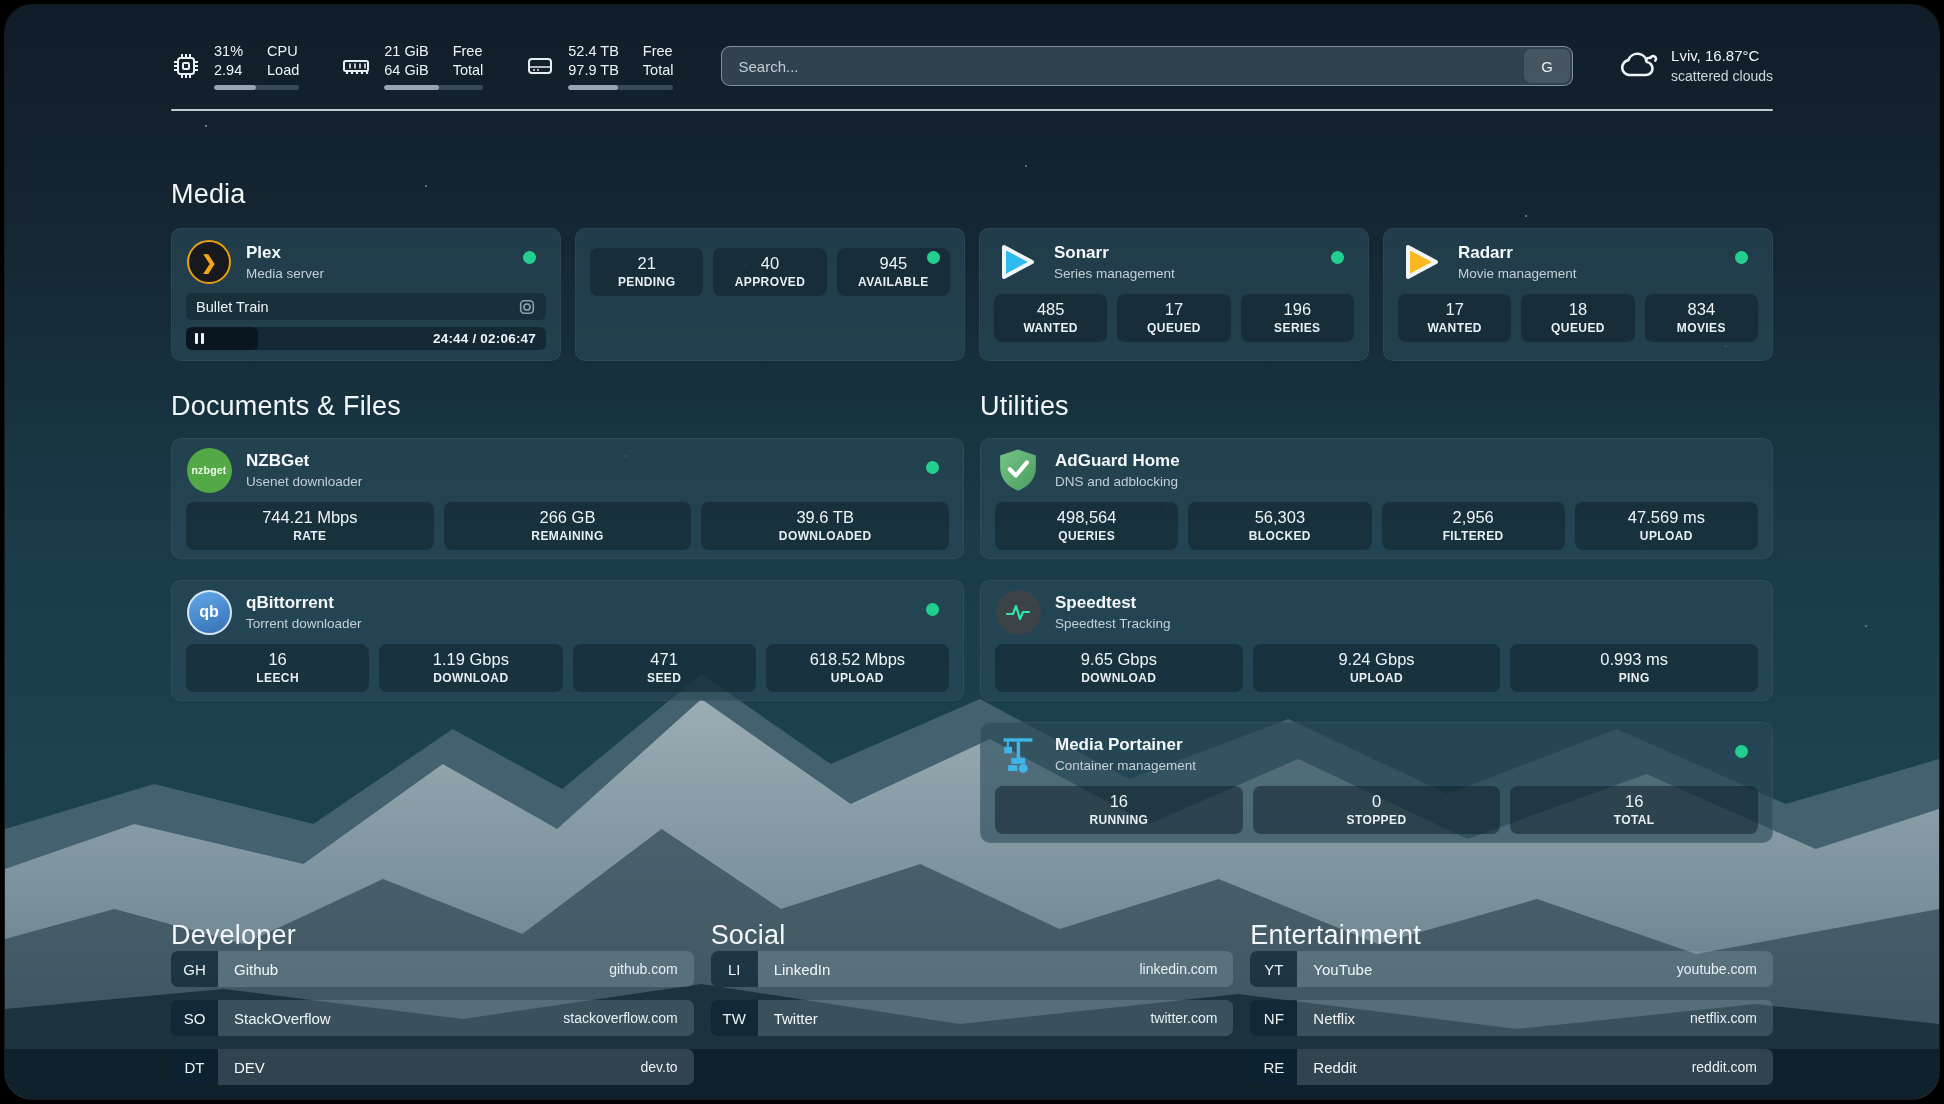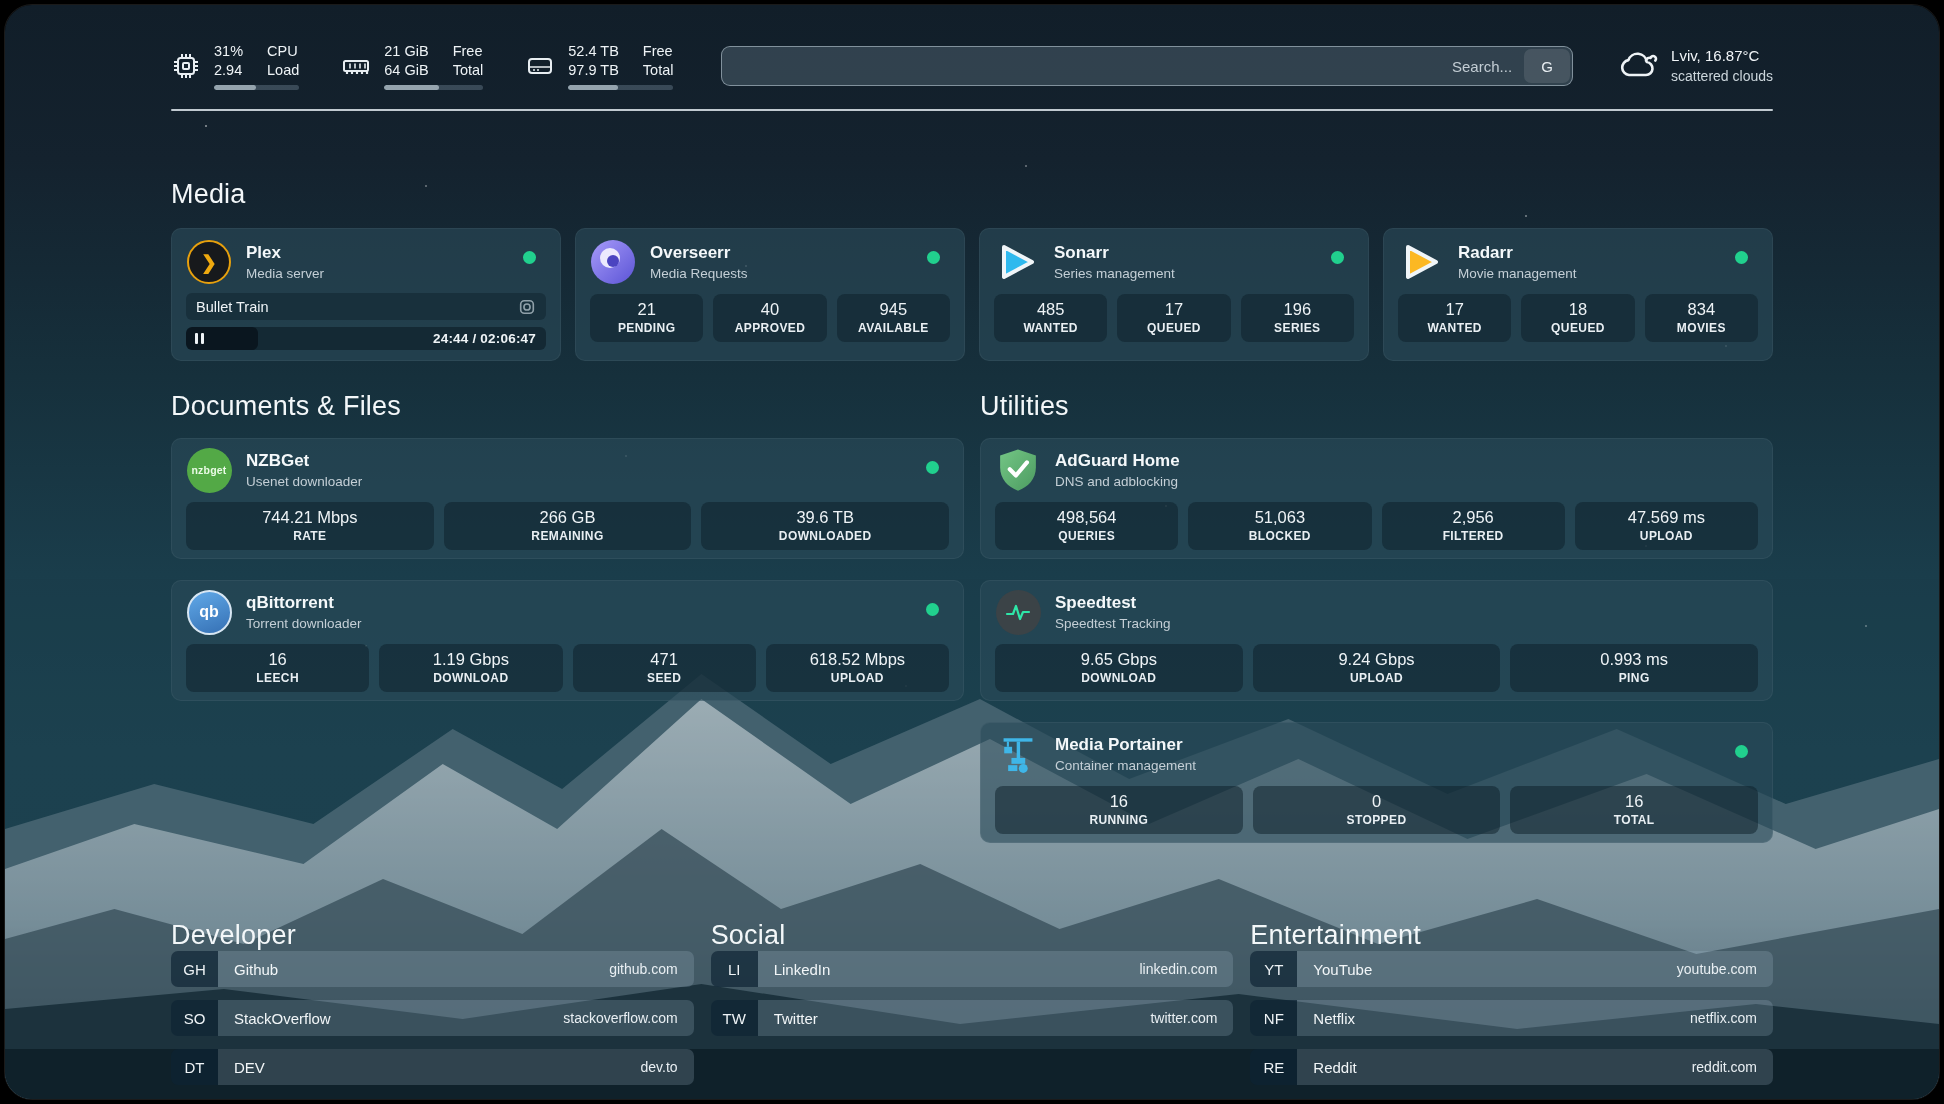--- a/index.html
+++ b/index.html
@@ -24,21 +24,21 @@
   .stat-icon { width:30px; height:30px; flex:0 0 auto; }
   .stat-icon svg { width:30px; height:30px; display:block; }
   .stat-body { display:flex; flex-direction:column; }
   .stat-text { display:flex; gap:24px; font-size:14.5px; line-height:1.3; color:#eef3f6; }
   .stat-col { display:flex; flex-direction:column; }
   .stat-bar { margin-top:6px; width:100%; height:5px; border-radius:3px; background:rgba(105,125,140,0.45); overflow:hidden; }
   .stat-bar .fill { height:100%; border-radius:3px; background:#95a4ae; }
 
   .searchwrap { flex:1; position:relative; margin:0 44px 0 6px; height:40px; }
   .search { width:100%; height:100%; background:rgba(58,76,89,0.78); border:1px solid rgba(196,211,221,0.55);
-    border-radius:9px; padding:0 60px 0 16px; font-size:15px; color:#dfe7ec; outline:none; font-family:"Liberation Sans",sans-serif;text-align:right; }
+    border-radius:9px; padding:0 60px 0 16px; font-size:15px; color:#dfe7ec; outline:none; font-family:"Liberation Sans",sans-serif; }
   .search::placeholder { color:#c3cdd4; }
   .search-btn { position:absolute; top:3px; right:3px; bottom:3px; width:46px; border:none; border-radius:7px;
     background:rgba(255,255,255,0.10); color:#e8eef2; font-size:15px; cursor:pointer; font-family:"Liberation Sans",sans-serif; }
 
   .weather { display:flex; align-items:center; gap:12px; }
   .weather-icon svg { width:42px; height:42px; display:block; }
   .weather-text { display:flex; flex-direction:column; line-height:1.35; }
   .weather-main { font-size:15px; color:#f1f5f8; }
   .weather-cond { font-size:14px; color:#ccd6dc; }
 
@@ -253,39 +253,20 @@
             <span class="pause">
                 <span></span>
                 <span></span>
               </span>
           </div>
           <span class="time">24:44 / 02:06:47</span>
         </div>
       </div>
 
       <div class="card">
-        <div class="app-header">
-          <div class="app-icon">
-            <svg viewBox="0 0 46 46">
-                <defs>
-                  <linearGradient id="ovs" x1="0" y1="0" x2="1" y2="1">
-              <stop offset="0" stop-color="#a79bf9"></stop>
-                    <stop offset="1" stop-color="#5b54d6"></stop>
-                  </linearGradient>
-                </defs>
-              <circle cx="23" cy="23" r="22" fill="url(#ovs)"></circle>
-              <circle cx="20" cy="19" r="10" fill="#ece9fd"></circle>
-                <circle cx="23" cy="22" r="6" fill="#4b44c0"></circle>
-            </svg>
-          </div>
-          <div>
-            <div class="app-name">Overseerr</div>
-            <div class="app-desc">Media Requests</div>
-          </div>
-        </div>
         <span class="status-dot"></span>
         <div class="tiles c3">
           <div class="tile">
             <div class="tile-value">21</div>
               <div class="tile-label">PENDING</div>
             </div>
           <div class="tile">
             <div class="tile-value">40</div>
               <div class="tile-label">APPROVED</div>
             </div>
@@ -440,21 +421,21 @@
               <div class="app-name">AdGuard Home</div>
               <div class="app-desc">DNS and adblocking</div>
             </div>
           </div>
           <div class="tiles c4">
             <div class="tile">
               <div class="tile-value">498,564</div>
                 <div class="tile-label">QUERIES</div>
               </div>
             <div class="tile">
-              <div class="tile-value">51,063</div>
+              <div class="tile-value">56,303</div>
                 <div class="tile-label">BLOCKED</div>
               </div>
             <div class="tile">
               <div class="tile-value">2,956</div>
                 <div class="tile-label">FILTERED</div>
               </div>
             <div class="tile">
               <div class="tile-value">47.569 ms</div>
                 <div class="tile-label">UPLOAD</div>
               </div>

